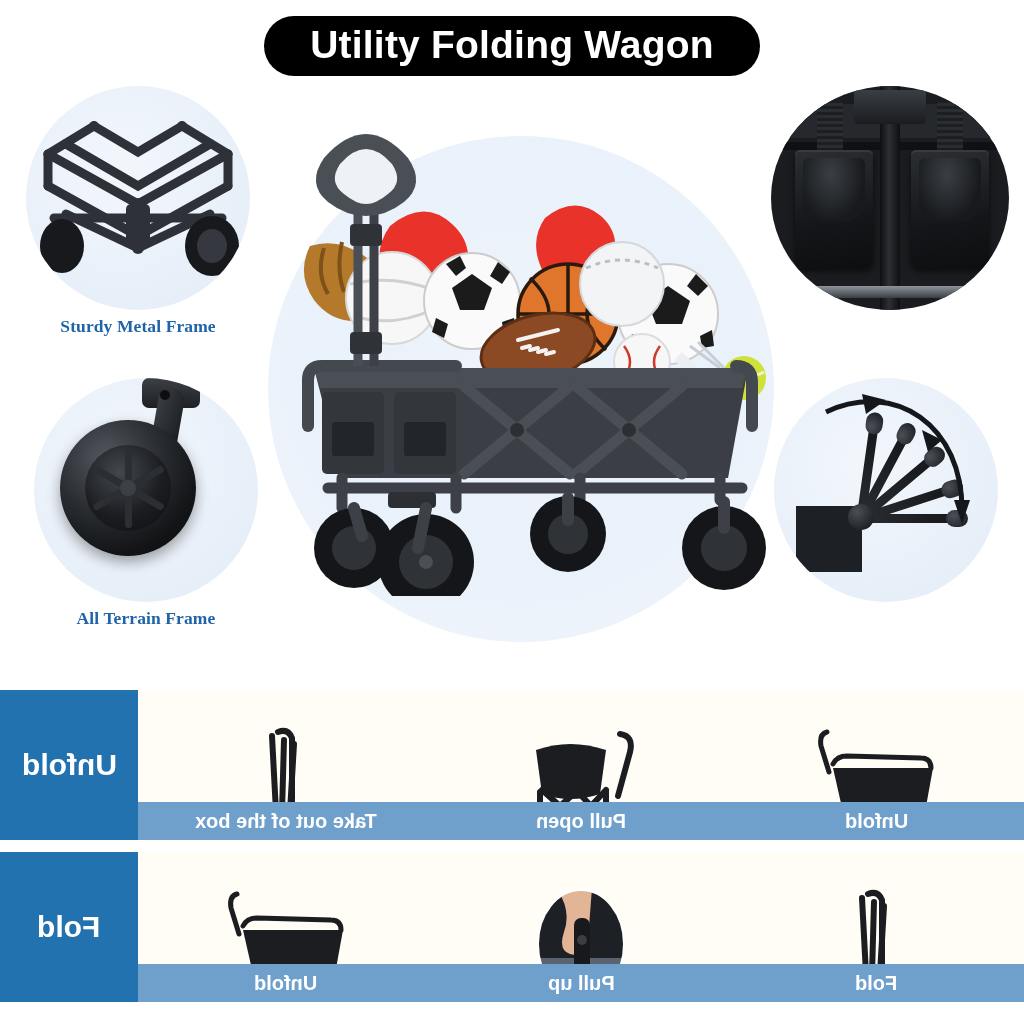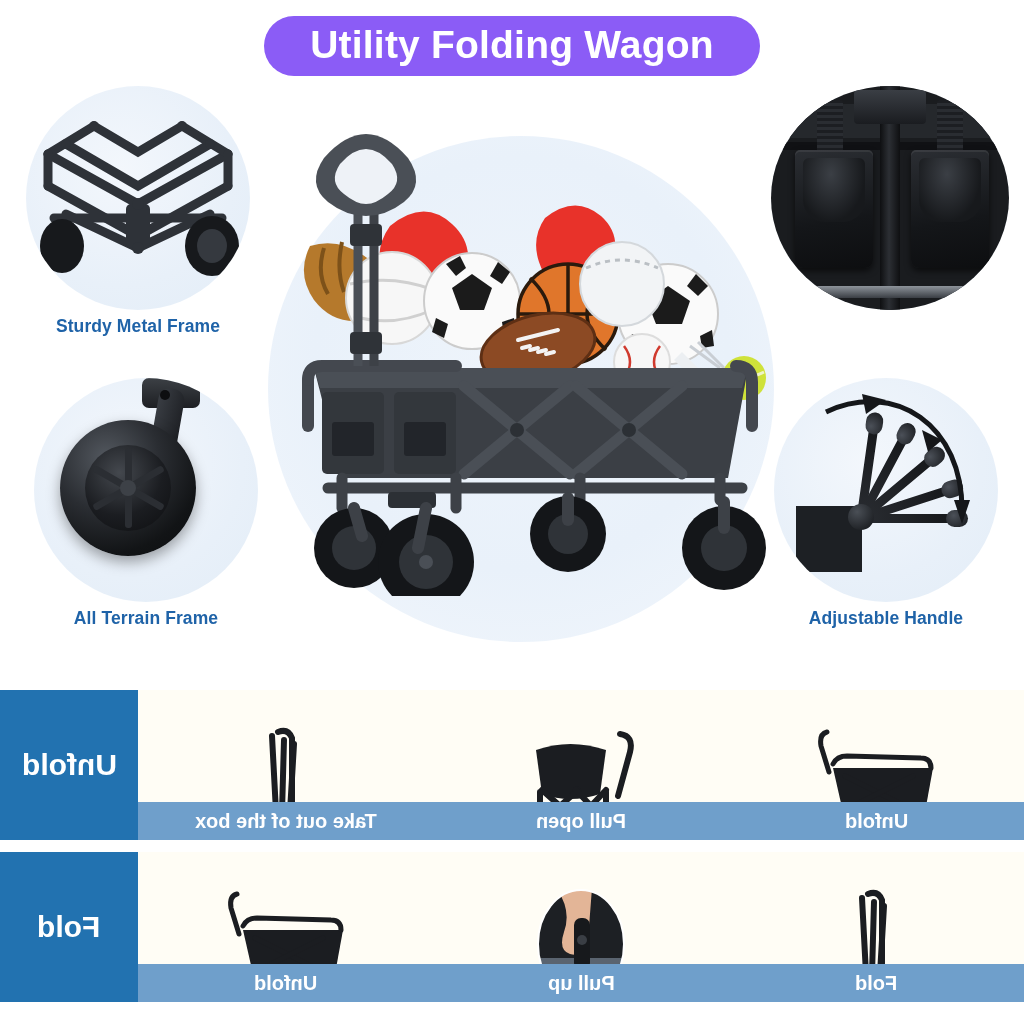--- a/index.html
+++ b/index.html
@@ -10,34 +10,34 @@
     overflow:hidden;
     position:relative;
   }
 
   
   .title-wrap{
     position:absolute;left:0;top:10px;width:1024px;height:72px;
     display:flex;align-items:center;justify-content:center;
   }
   .title-pill{
-    background:#8b5cf6;
+    background:#000000;
     color:#ffffff;
     border-radius:36px;
     padding:9px 46px 12px 46px;
     font-size:39px;
     font-weight:bold;
     letter-spacing:.2px;
     line-height:1;
     white-space:nowrap;
   }
 
   
   .features{
-    position:absolute;left:0;top:78px;width:1024px;height:580px;
+    position:absolute;left:0;top:78px;width:1024px;height:580px;font-family:Liberation Serif, serif;
   }
   .feat{
     position:absolute;
     width:260px;
     text-align:center;
   }
   .feat.tl{left:8px;top:8px;}
   .feat.bl{left:16px;top:300px;}
   .feat.tr{left:760px;top:8px;}
   .feat.br{left:756px;top:300px;}
@@ -276,21 +276,20 @@
       <div class="fan-arm" style="transform:rotate(-18deg)"></div>
       <div class="fan-arm" style="transform:rotate(0deg)"></div>
       <div class="fan-pivot"></div>
       <svg class="fan-arrow" viewBox="0 0 170 160">
         <path d="M22 30 C90 -2 160 42 158 132" fill="none" stroke="#15171a" stroke-width="5"></path>
         <path d="M150 118 L158 142 L166 118 Z" fill="#15171a"></path>
         <path d="M58 12 L82 18 L62 32 Z" fill="#15171a"></path>
         <path d="M118 48 L138 58 L124 70 Z" fill="#15171a"></path>
       </svg>
     </div>
-    <div class="feat-label">Adjustable Handle</div>
   </div>
 </div>
 
 <div class="hero">
   <div class="hero-glow"></div>
   <svg class="hero-svg" viewBox="0 0 540 500">
 
     <g>
 
       <path d="M60 150 q-14 28 4 54 q20 26 52 20 l6 -58 q-30 -26 -62 -16Z" fill="#b5792c"></path>

